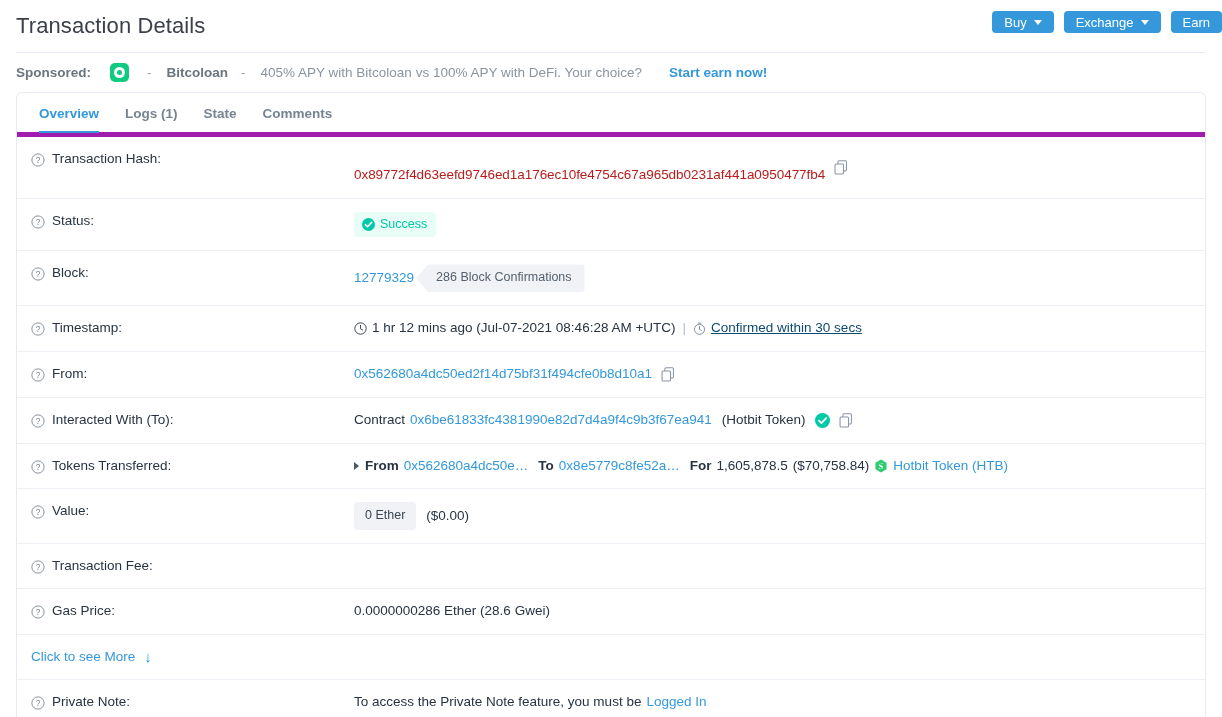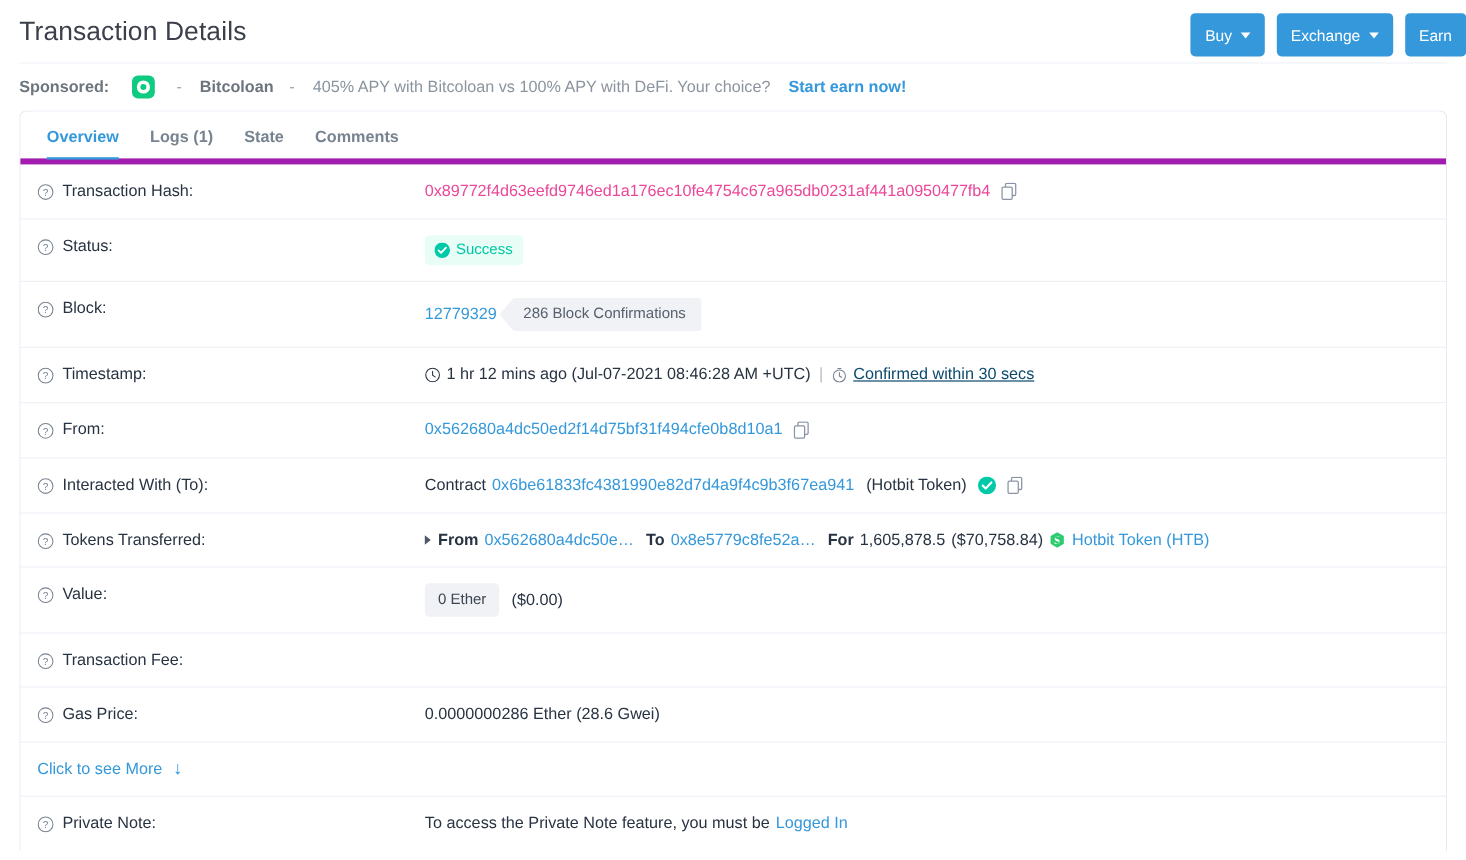--- a/index.html
+++ b/index.html
@@ -40,21 +40,21 @@
     border: none;
     border-radius: 4px;
     font-size: 13px;
     font-family: "Liberation Sans", sans-serif;
     padding: 8px 12px;
     display: inline-flex;
     align-items: center;
     gap: 7px;
     cursor: pointer;
     white-space: nowrap;
-    height: 36px;
+    height: 22px;
     line-height: 1;
   }
   .caret {
     width: 0; height: 0;
     border-left: 4px solid transparent;
     border-right: 4px solid transparent;
     border-top: 5px solid #ffffff;
     display: inline-block;
   }
   .hdr-divider {
@@ -102,21 +102,21 @@
     border-radius: 50%;
     background: #0ecb81;
   }
   .sponsor-dash { color: #9aa4ae; margin: 0 4px 0 2px; }
   .sponsor-name { font-weight: bold; color: #6c757d; }
   .sponsor-text { color: #8b949e; }
   .sponsor-cta {
     color: #3498db;
     font-weight: bold;
     text-decoration: none;
-    margin-left: 4px;
+    margin-left: 16px;
   }
 
   
   .card {
     margin: 0 16px;
     border: 1px solid #e7eaf3;
     border-radius: 6px 6px 0 0;
     border-bottom: none;
     background: #ffffff;
     min-height: 612px;
@@ -190,22 +190,23 @@
     margin-left: 9px;
     cursor: pointer;
     color: #8a94a6;
   }
   a.link {
     color: #3498db;
     text-decoration: none;
     cursor: pointer;
   }
   .mono-hash {
-    color: #ec4899;
+    color: #b91c1c;
     letter-spacing: -0.05px;
+    margin-top: 16px;
   }
 
   
   .badge-success {
     display: inline-flex;
     align-items: center;
     gap: 5px;
     background: #e8fdf5;
     color: #00c9a7;
     border-radius: 4px;

